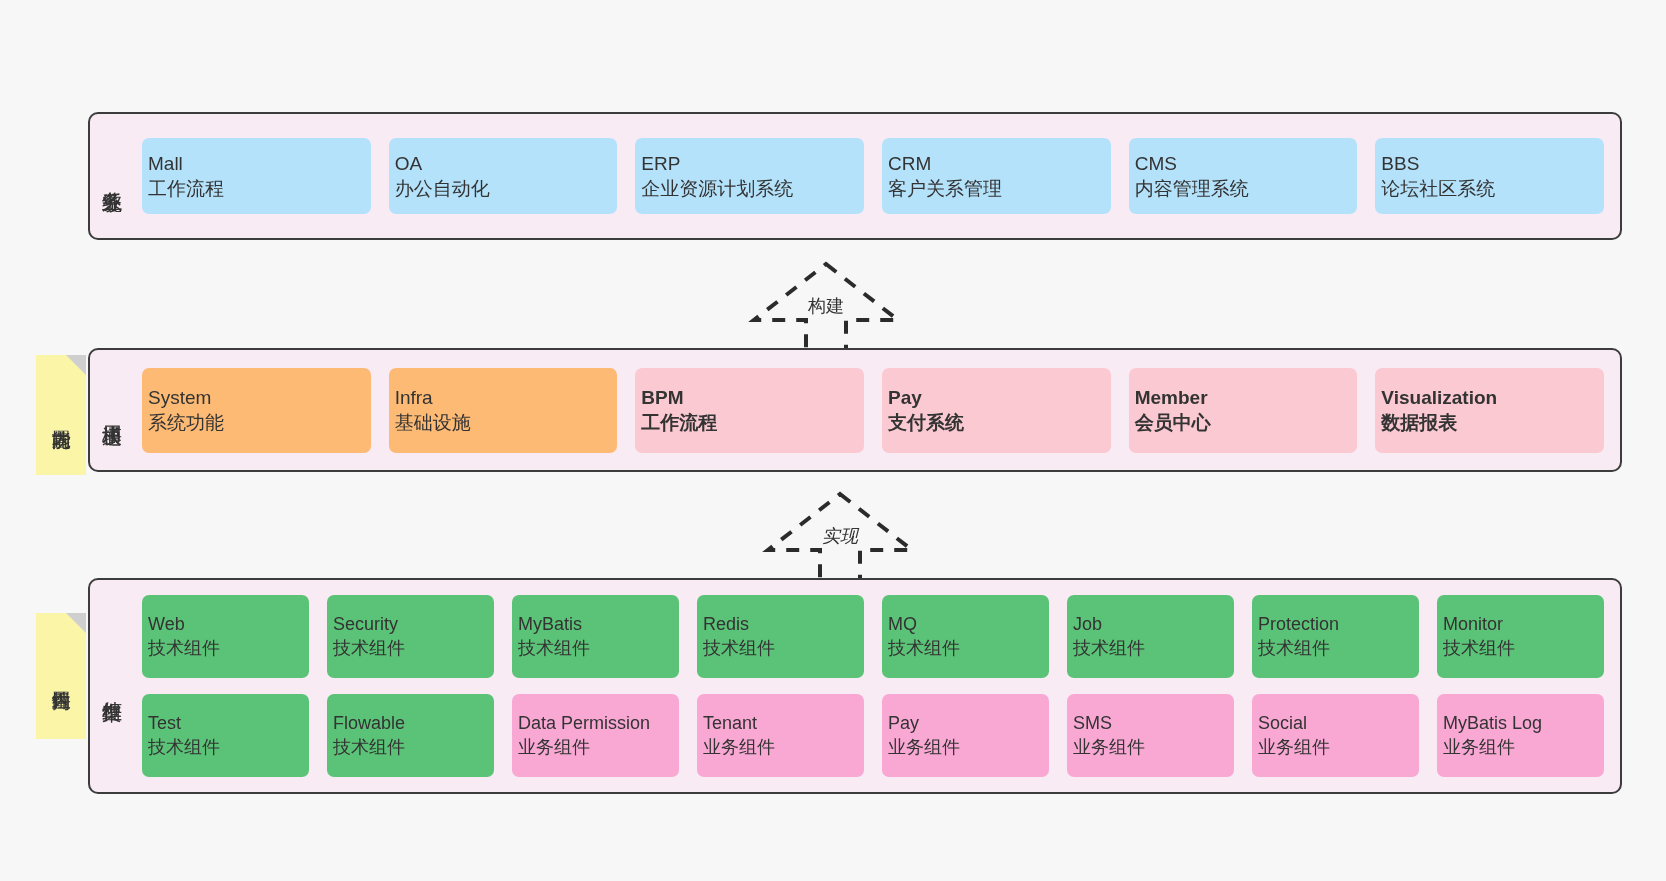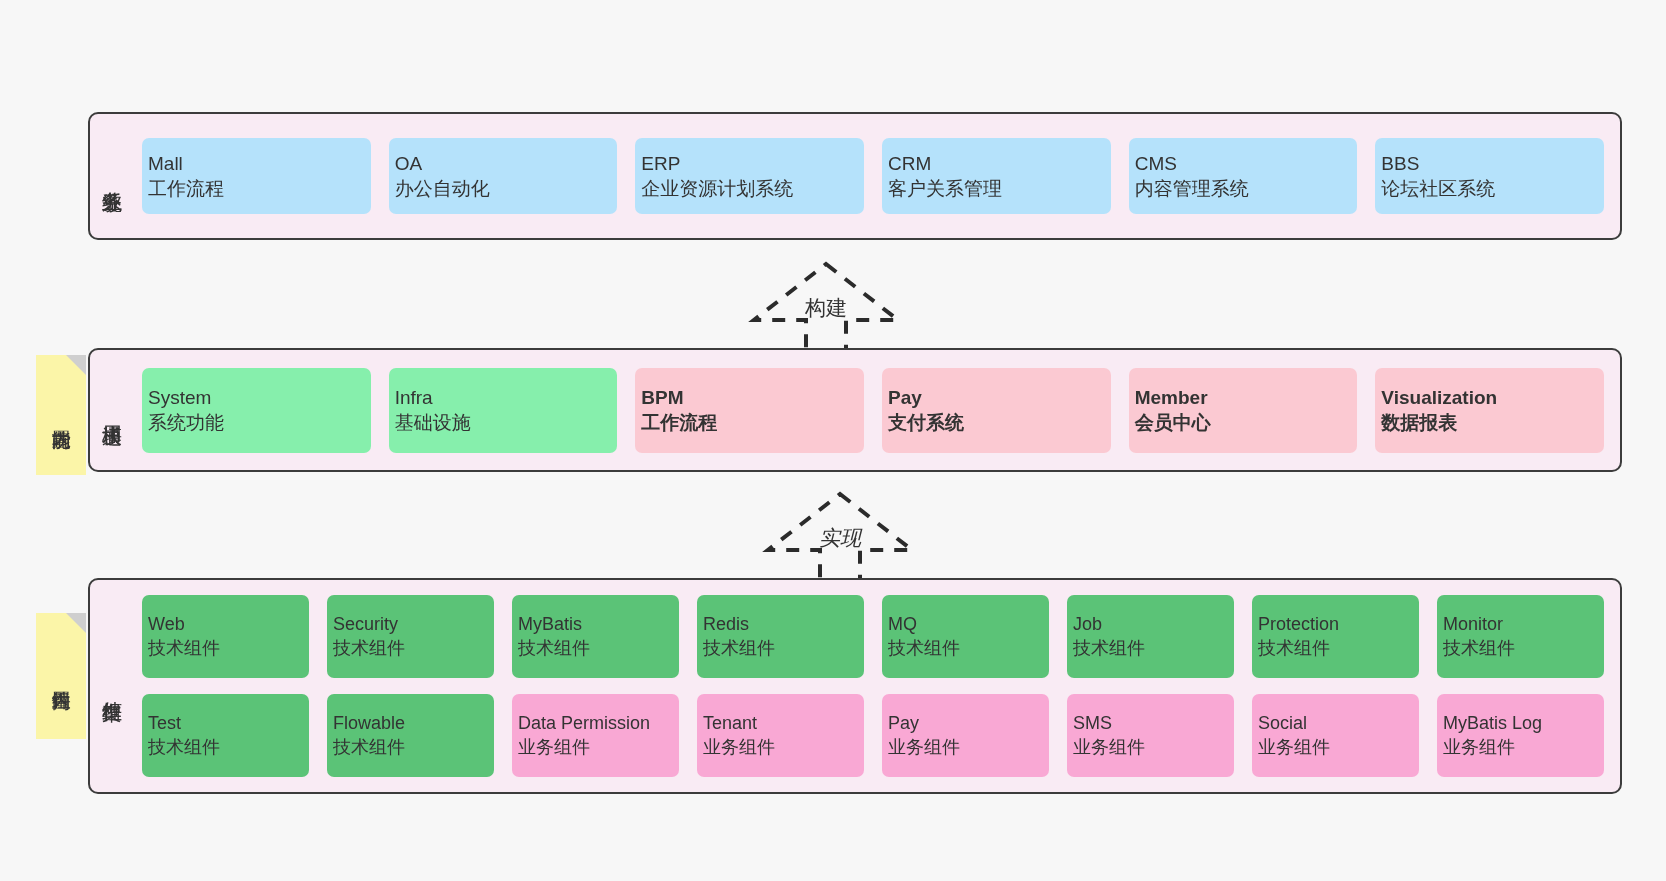--- a/index.html
+++ b/index.html
@@ -71,21 +71,21 @@
   .card .cn{display:block;}
 
   
   #panel-business{left:88px;top:112px;width:1534px;height:128px;}
   #panel-business .row{height:76px;}
   .card.blue{background:#b5e2fb;}
 
   
   #panel-modules{left:88px;top:348px;width:1534px;height:124px;}
   #panel-modules .row{height:85px;}
-  .card.red{background:#86efac;}
+  .card.red{background:#fdba74;}
   .card.pink{background:#fbc9d2;font-weight:bold;}
 
   
   #panel-framework{left:88px;top:578px;width:1534px;height:216px;}
   #panel-framework .row{height:83px;}
   .card.green{background:#5bc377;}
   .card.greenlight{background:#f9a8d4;}
   #panel-framework .panel-body{gap:16px;padding:14px 16px 14px 8px;}
   #panel-framework .card{font-size:18px;line-height:1.3;}
 
@@ -118,21 +118,21 @@
   #note-framework{left:36px;top:613px;height:126px;}
 
   
   .arrow{position:absolute;width:160px;height:96px;}
   .arrow svg{display:block;}
   .arrow-label{
     position:absolute;
     left:50%;
     transform:translateX(-50%);
     top:36px;
-    font-size:21px;
+    font-size:18px;
     color:#333;
     background:transparent;
     padding:0 1px;
     white-space:nowrap;
   }
   #arrow-build{left:746px;top:258px;}
   #arrow-impl{left:760px;top:488px;font-style:italic;}
 </style>
 </head>
 <body>

